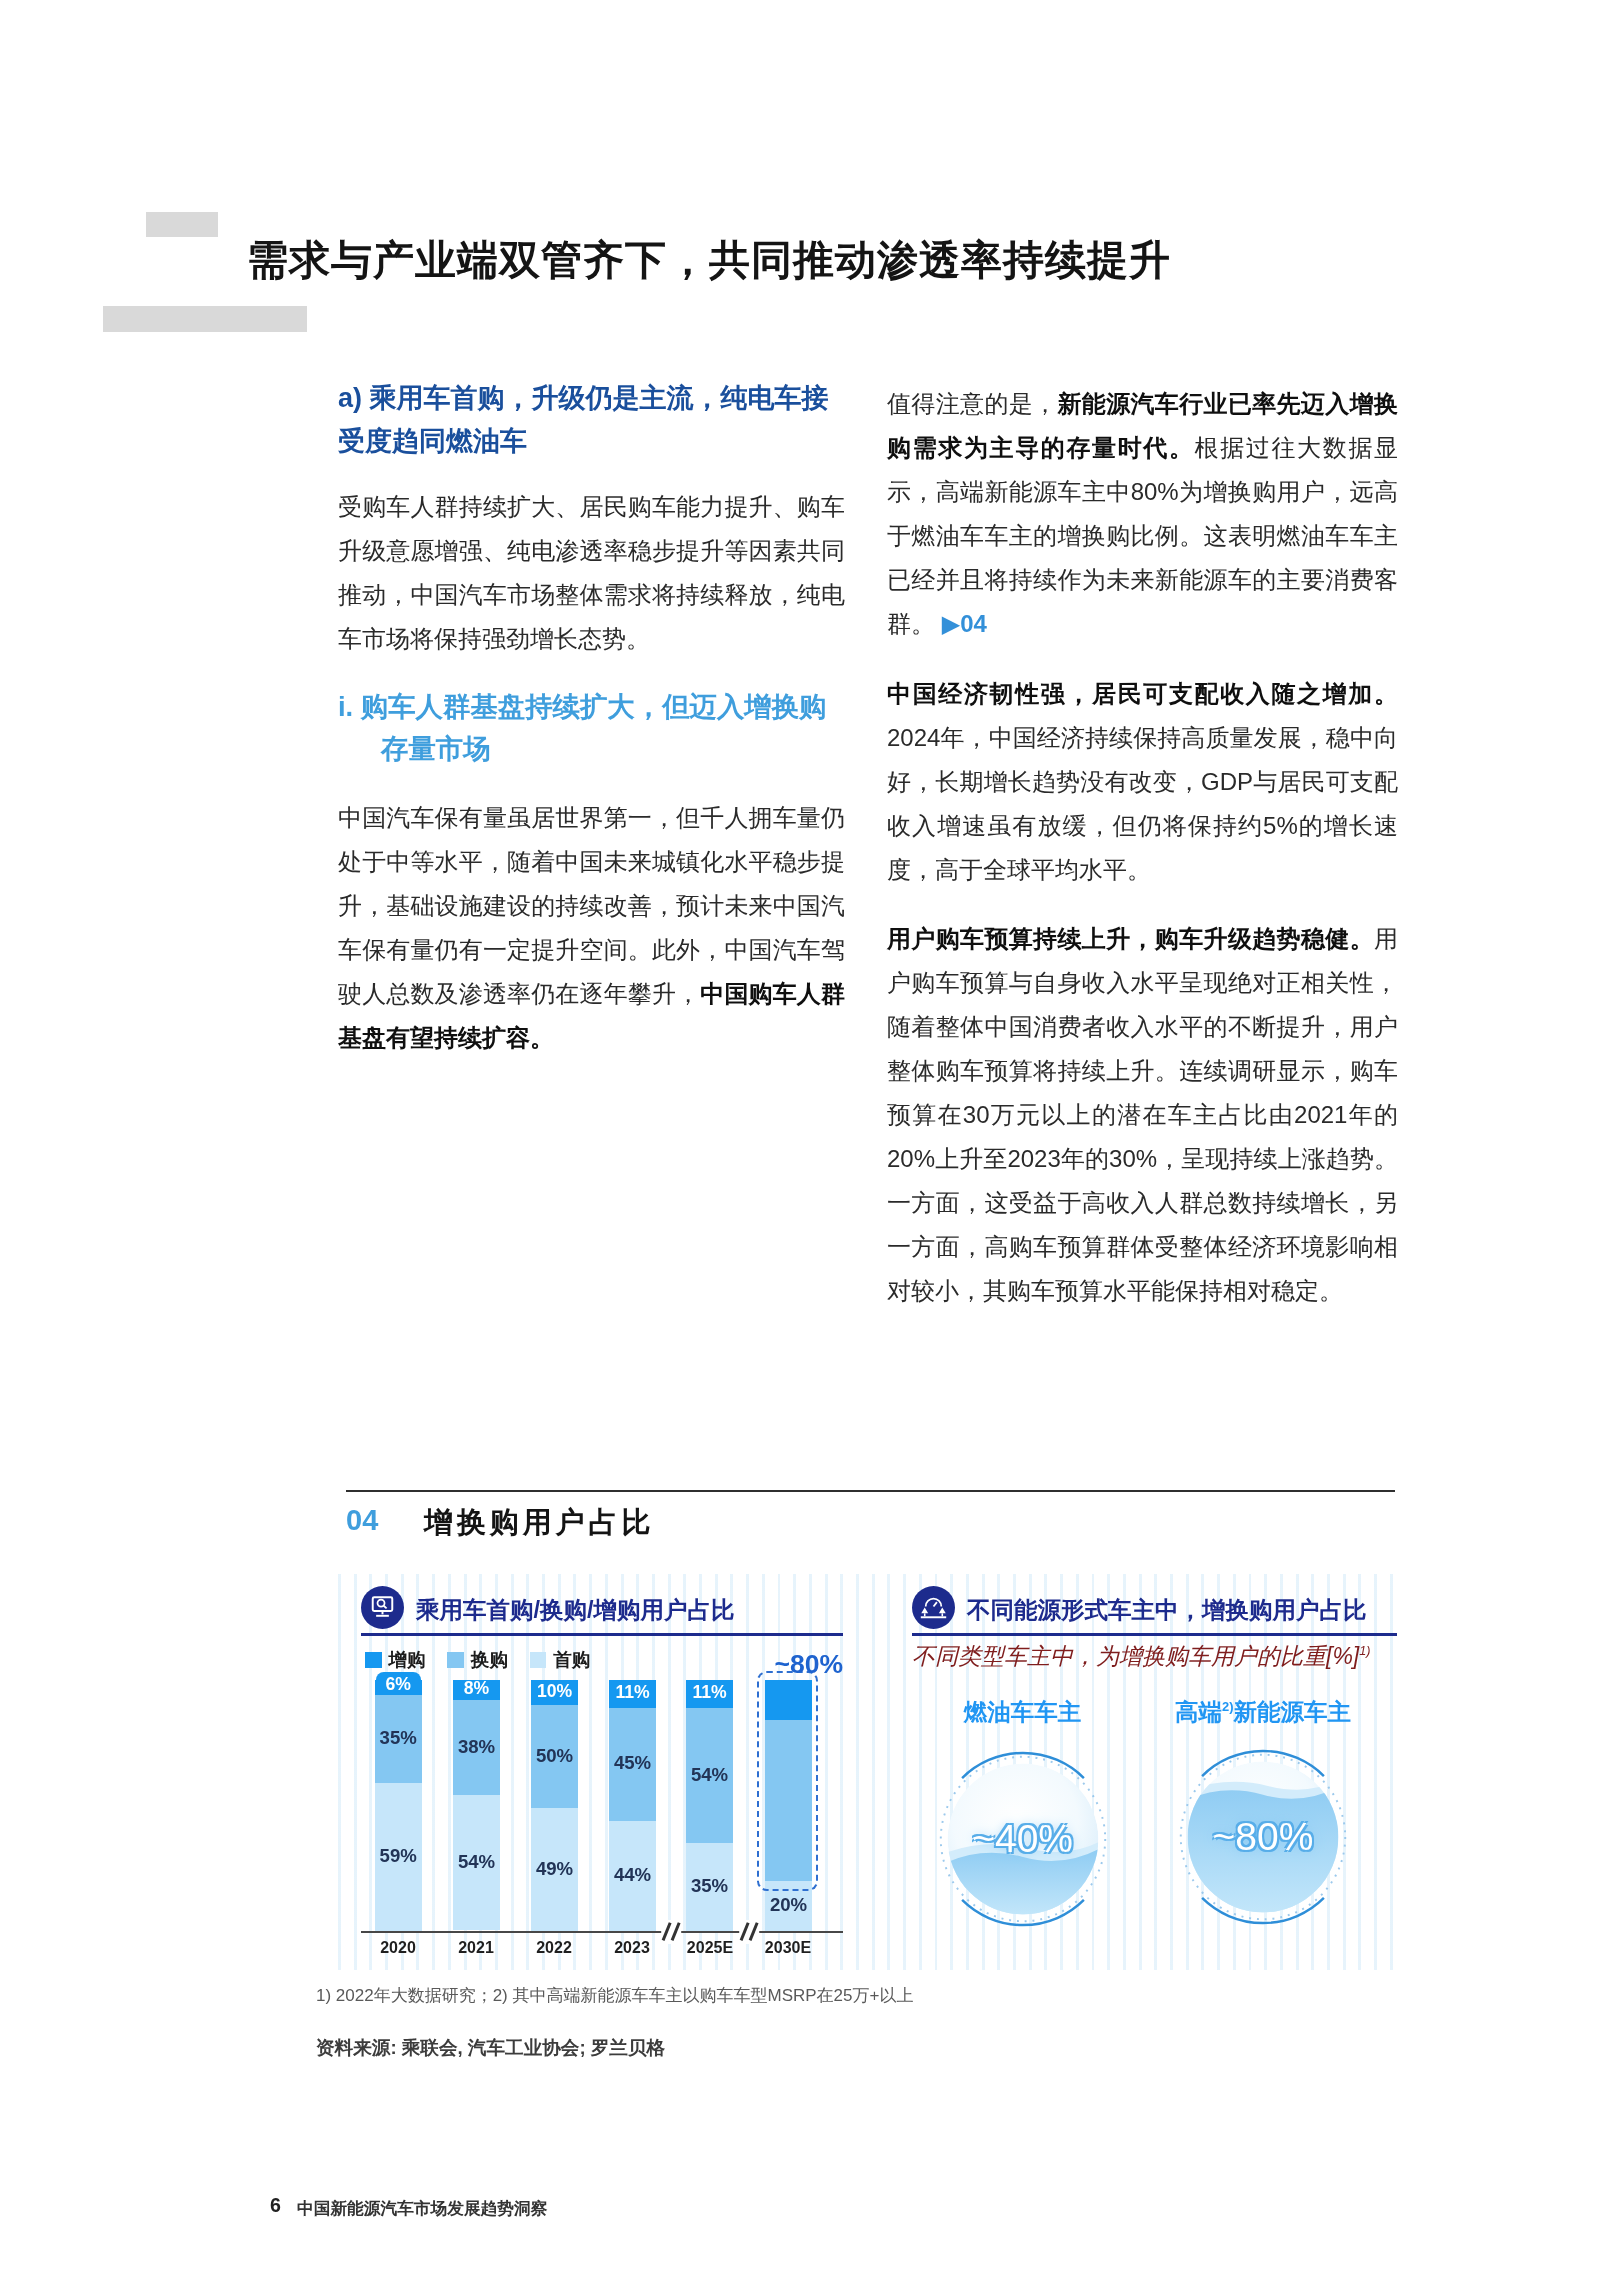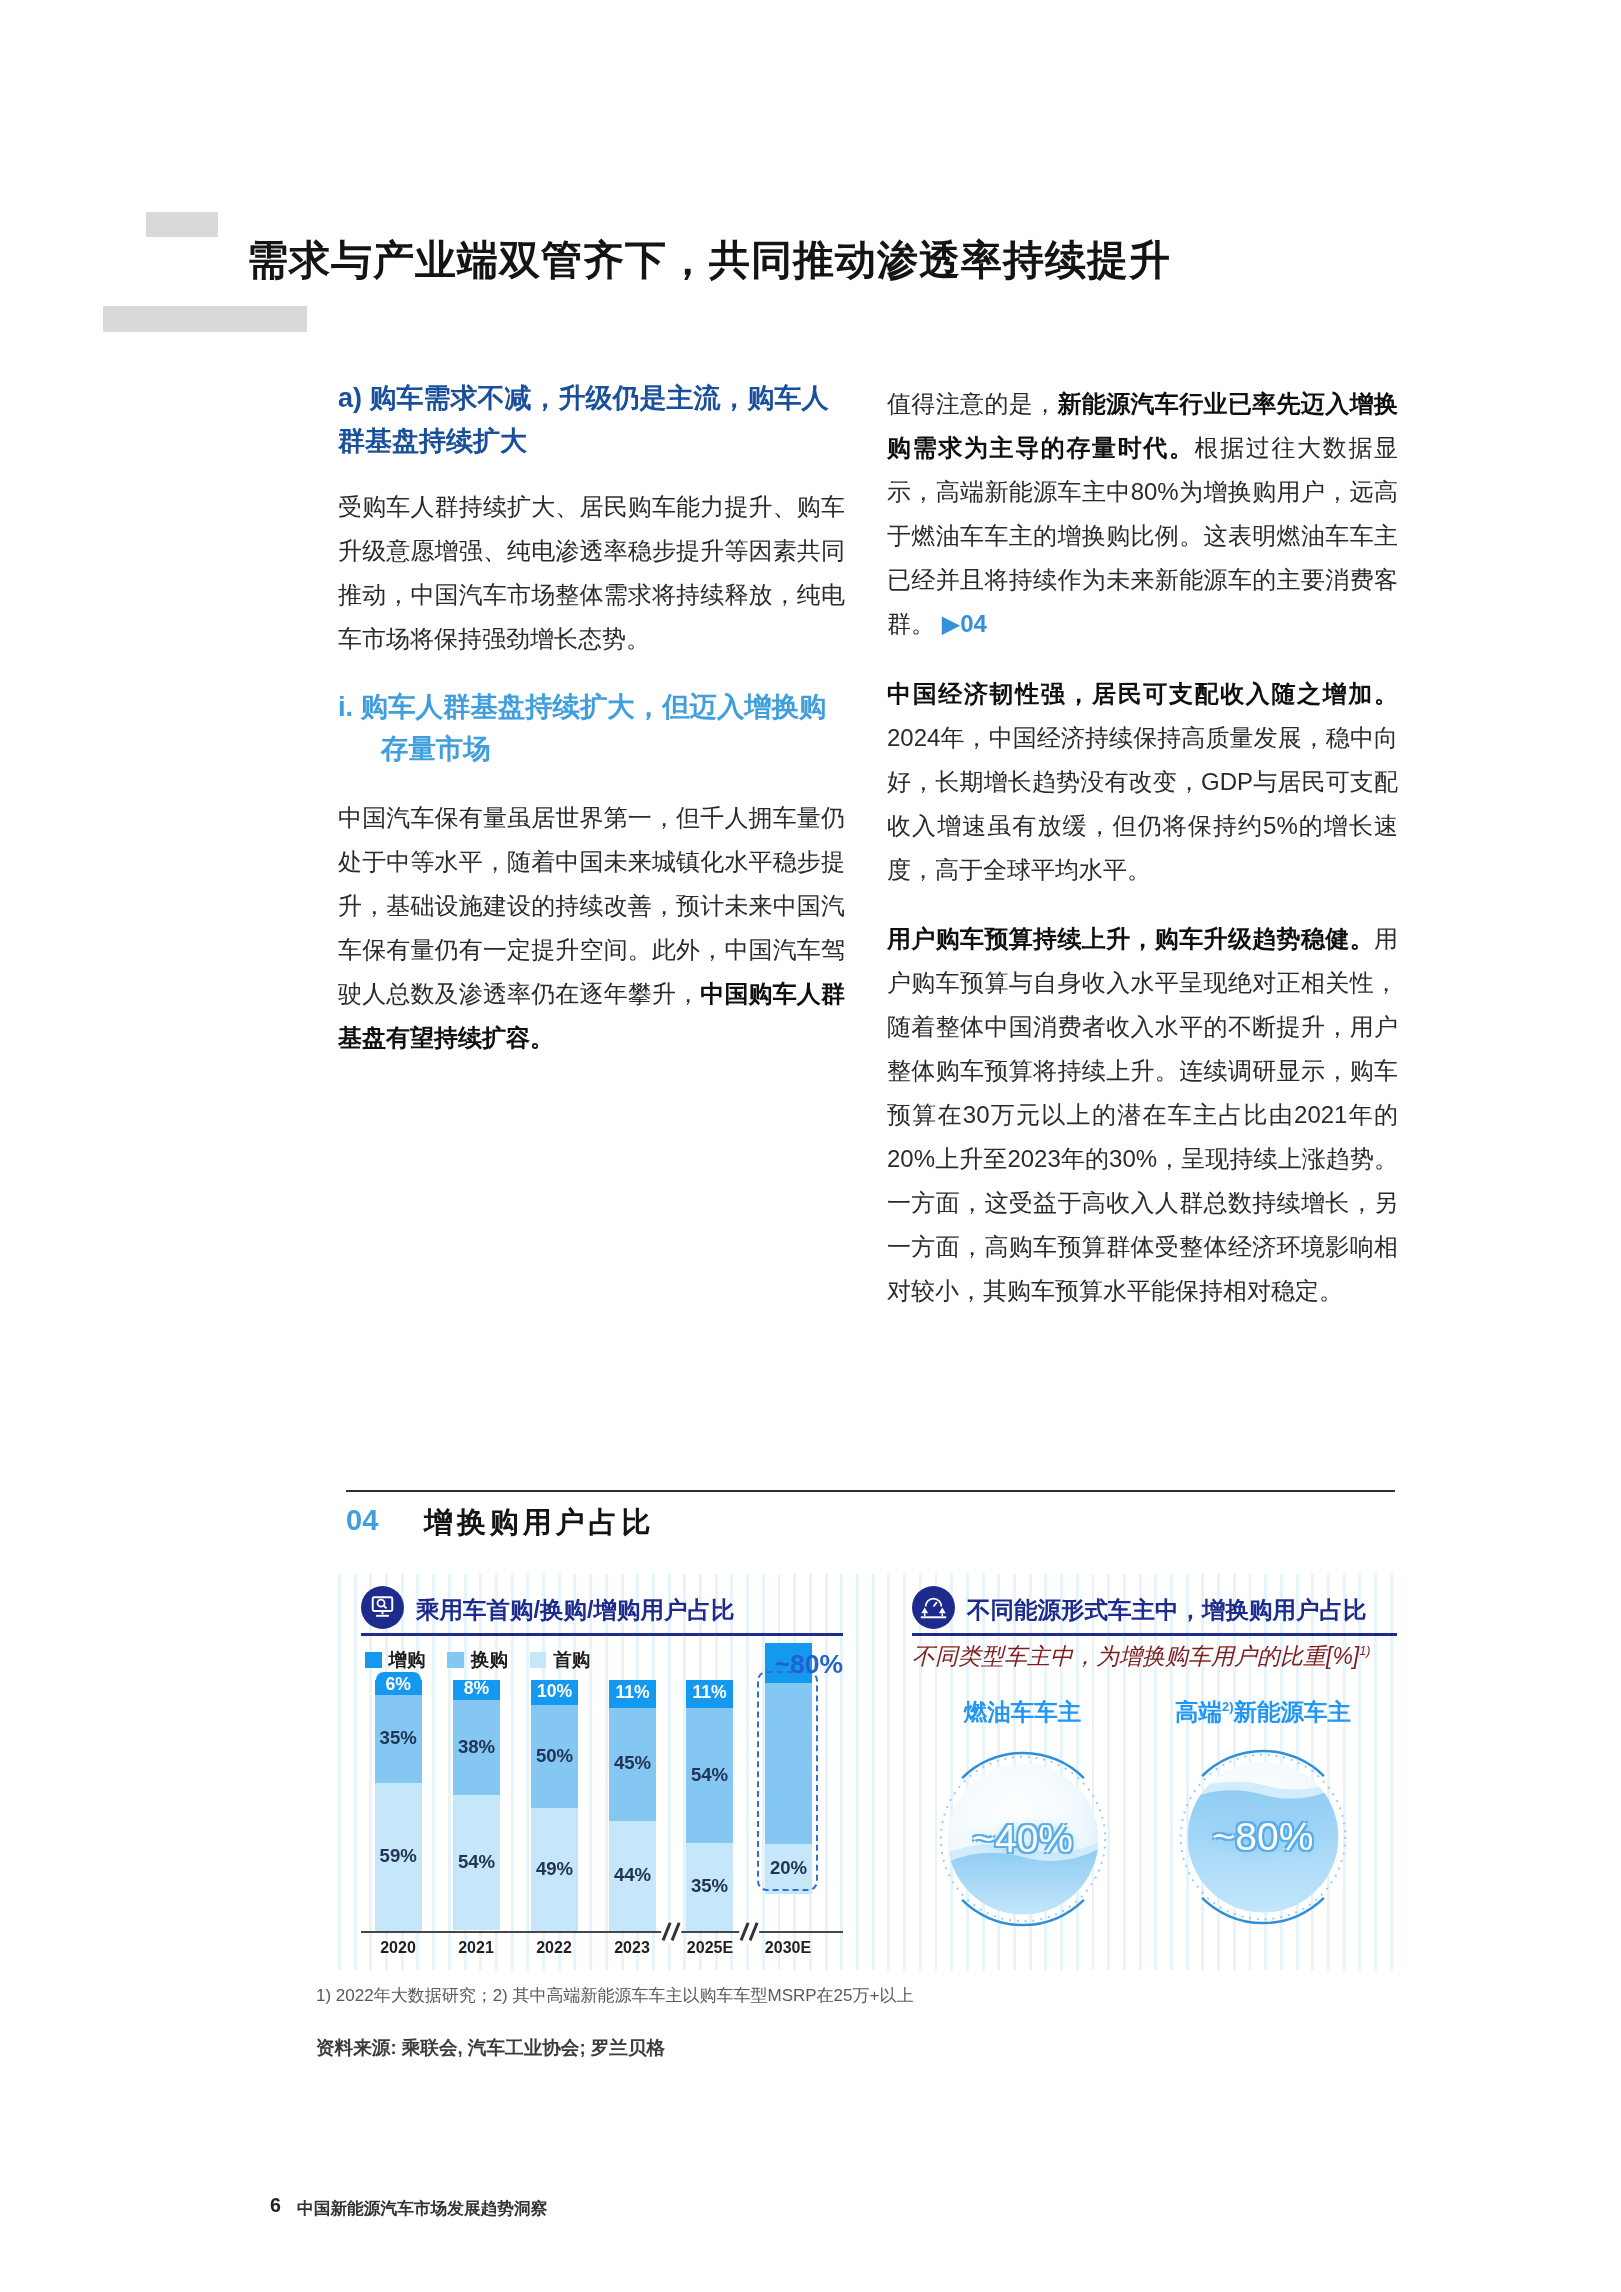--- a/index.html
+++ b/index.html
@@ -69,21 +69,21 @@
 <body>
 
 <div class="page">
 
   <div class="deco deco-1"></div>
   <div class="deco deco-2"></div>
 
   <h1 class="page-title">需求与产业端双管齐下，共同推动渗透率持续提升</h1>
 
   <div class="col col-left">
-    <h2 class="h-a">a) 购车需求不减，升级仍是主流，购车人群基盘持续扩大</h2>
+    <h2 class="h-a">a) 乘用车首购，升级仍是主流，纯电车接受度趋同燃油车</h2>
     <p class="para"><span>受购车人群持续扩大、居民购车能力提升、购车升级意愿增强、纯电渗透率稳步提升等因素共同推动，中国汽车市场整体需求将持续释放，纯电车市场将保持强劲增长态势。</span></p>
     <h3 class="h-sub">i. 购车人群基盘持续扩大，但迈入增换购
 存量市场</h3>
     <p class="para"><span>中国汽车保有量虽居世界第一，但千人拥车量仍处于中等水平，随着中国未来城镇化水平稳步提升，基础设施建设的持续改善，预计未来中国汽车保有量仍有一定提升空间。此外，中国汽车驾驶人总数及渗透率仍在逐年攀升，</span><span class="b">中国购车人群基盘有望持续扩容。</span></p>
   </div>
 
   <div class="col col-right">
     <p class="para"><span>值得注意的是，</span><span class="b">新能源汽车行业已率先迈入增换购需求为主导的存量时代。</span><span>根据过往大数据显示，高端新能源车主中80%为增换购用户，远高于燃油车车主的增换购比例。这表明燃油车车主已经并且将持续作为未来新能源车的主要消费客群。</span><span class="ref">  ▶04</span></p>
     <p class="para"><span class="b">中国经济韧性强，居民可支配收入随之增加。</span><span>2024年，中国经济持续保持高质量发展，稳中向好，长期增长趋势没有改变，GDP与居民可支配收入增速虽有放缓，但仍将保持约5%的增长速度，高于全球平均水平。</span></p>
     <p class="para"><span class="b">用户购车预算持续上升，购车升级趋势稳健。</span><span>用户购车预算与自身收入水平呈现绝对正相关性，随着整体中国消费者收入水平的不断提升，用户整体购车预算将持续上升。连续调研显示，购车预算在30万元以上的潜在车主占比由2021年的20%上升至2023年的30%，呈现持续上涨趋势。一方面，这受益于高收入人群总数持续增长，另一方面，高购车预算群体受整体经济环境影响相对较小，其购车预算水平能保持相对稳定。</span></p>
@@ -163,21 +163,21 @@
         <div class="x-label" style="left: 234px;">2023</div>
         <div class="bar" style="left: 325px; height: 251px;">
           <div class="seg" style="top: 0px; height: 28px; background: rgb(21, 152, 240);"></div>
           <div class="seg-label light" style="top: 2px;">11%</div>
           <div class="seg" style="top: 28px; height: 135px; background: rgb(132, 199, 242);"></div>
           <div class="seg-label dark" style="top: 84px;">54%</div>
           <div class="seg" style="top: 163px; height: 88px; background: rgb(198, 230, 250);"></div>
           <div class="seg-label dark" style="top: 195px;">35%</div>
         </div>
         <div class="x-label" style="left: 312px;">2025E</div>
-        <div class="bar" style="left: 404px; height: 288px;">
+        <div class="bar" style="left: 404px; height: 251px;">
           <div class="seg" style="top: 0px; height: 40px; background: rgb(21, 152, 240);"></div>
           <div class="seg" style="top: 40px; height: 161px; background: rgb(132, 199, 242);"></div>
           <div class="seg" style="top: 201px; height: 50px; background: rgb(198, 230, 250);"></div>
           <div class="seg-label dark" style="top: 214px;">20%</div>
         </div>
         <div class="x-label" style="left: 390px;">2030E</div>
         <div class="axis-break" style="left: 310px; top: 240px;">
           <i></i>
           <i></i>
         </div>

